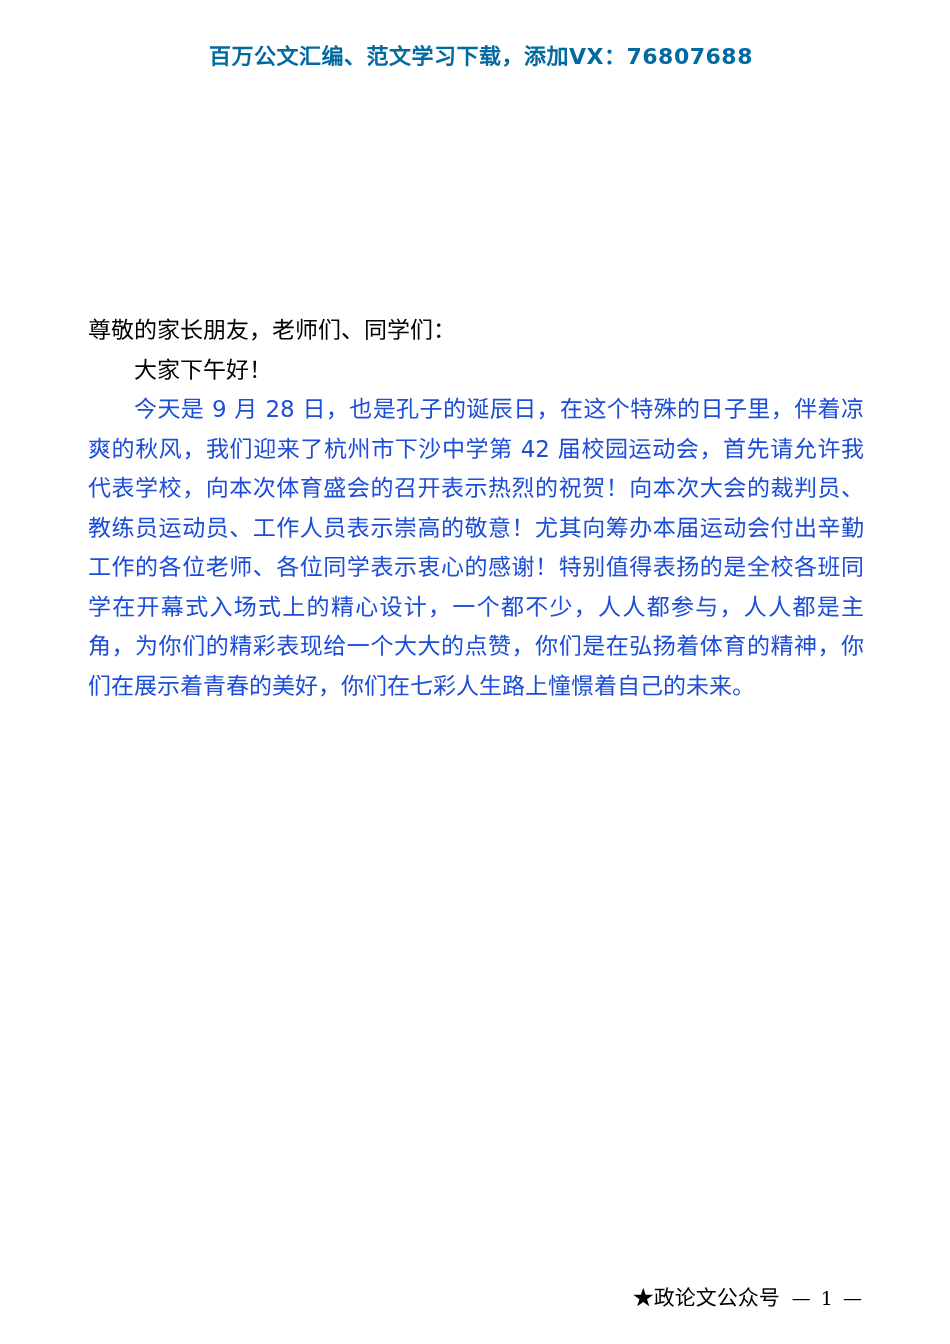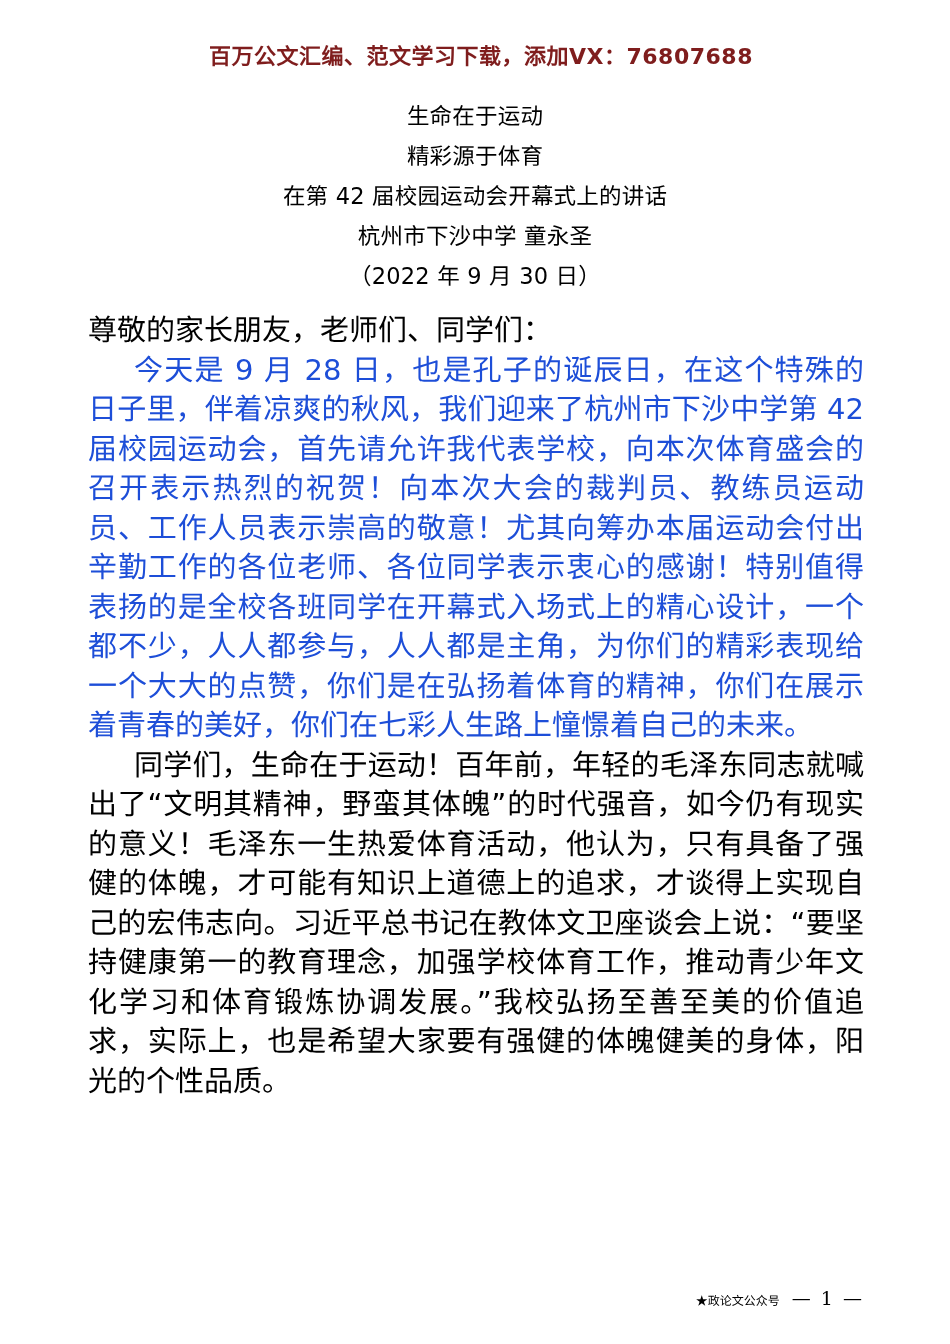--- a/index.html
+++ b/index.html
@@ -57,21 +57,21 @@
   }
 
   
   .body-block {
     position: absolute;
     top: 311px;
     left: 88px;
     width: 776px;
   }
   .para {
-    font-size: 29px;
+    font-size: 23px;
     line-height: 39.5px;
     text-align: justify;
     text-justify: inter-ideograph;
     margin: 0;
     letter-spacing: 0px;
     word-break: break-all;
   }
   .para.indent {
     text-indent: 46px;
   }
@@ -89,52 +89,45 @@
   .footer-inner {
     position: absolute;
     right: 86px;
     top: 0;
     display: flex;
     align-items: baseline;
     white-space: nowrap;
   }
   .footer-brand {
     font-family: "DejaVu Serif", "Liberation Serif", serif;
-    font-size: 12px;
+    font-size: 21px;
     line-height: 26px;
   }
   .footer-pageno {
     font-family: "DejaVu Serif", "Liberation Serif", serif;
     font-size: 19px;
     line-height: 26px;
     margin-left: 12px;
     letter-spacing: 2px;
   }
 </style>
 </head>
 <body style="background: rgb(255, 255, 255);">
 
 <div class="page">
 
   <div class="promo-banner">
-    <div class="promo-text" style="color: #7f1d1d; margin-left: 12px;">百万公文汇编、范文学习下载，添加VX：76807688</div>
+    <div class="promo-text" style="color: #0369a1; margin-left: 12px;">百万公文汇编、范文学习下载，添加VX：76807688</div>
   </div>
 
-  <div class="title-block">
-    <div class="title-line" style="color: rgb(0, 0, 0);">生命在于运动</div>
-    <div class="title-line" style="color: rgb(0, 0, 0);">精彩源于体育</div>
-    <div class="title-line" style="color: rgb(0, 0, 0);">在第 42 届校园运动会开幕式上的讲话</div>
-    <div class="title-line" style="color: rgb(0, 0, 0);">杭州市下沙中学  童永圣</div>
-    <div class="title-line" style="color: rgb(0, 0, 0);">（2022 年 9 月 30 日）</div>
-  </div>
 
   <div class="body-block">
     <p class="para noindent" style="color: rgb(0, 0, 0);">尊敬的家长朋友，老师们、同学们：</p>
+    <p class="para indent" style="color: rgb(0, 0, 0);">大家下午好！</p>
     <p class="para indent" style="color: #1d4ed8;">今天是 9 月 28 日，也是孔子的诞辰日，在这个特殊的日子里，伴着凉爽的秋风，我们迎来了杭州市下沙中学第 42 届校园运动会，首先请允许我代表学校，向本次体育盛会的召开表示热烈的祝贺！向本次大会的裁判员、教练员运动员、工作人员表示崇高的敬意！尤其向筹办本届运动会付出辛勤工作的各位老师、各位同学表示衷心的感谢！特别值得表扬的是全校各班同学在开幕式入场式上的精心设计，一个都不少，人人都参与，人人都是主角，为你们的精彩表现给一个大大的点赞，你们是在弘扬着体育的精神，你们在展示着青春的美好，你们在七彩人生路上憧憬着自己的未来。</p>
-    <p class="para indent" style="color: rgb(0, 0, 0);">同学们，生命在于运动！百年前，年轻的毛泽东同志就喊出了“文明其精神，野蛮其体魄”的时代强音，如今仍有现实的意义！毛泽东一生热爱体育活动，他认为，只有具备了强健的体魄，才可能有知识上道德上的追求，才谈得上实现自己的宏伟志向。习近平总书记在教体文卫座谈会上说：“要坚持健康第一的教育理念，加强学校体育工作，推动青少年文化学习和体育锻炼协调发展。”我校弘扬至善至美的价值追求，实际上，也是希望大家要有强健的体魄健美的身体，阳光的个性品质。</p>
   </div>
 
   <div class="footer">
     <div class="footer-inner">
       <span class="footer-brand" style="color: rgb(0, 0, 0);">★政论文公众号</span>
       <span class="footer-pageno" style="color: rgb(0, 0, 0);">— 1 —</span>
     </div>
   </div>
 
 </div>

